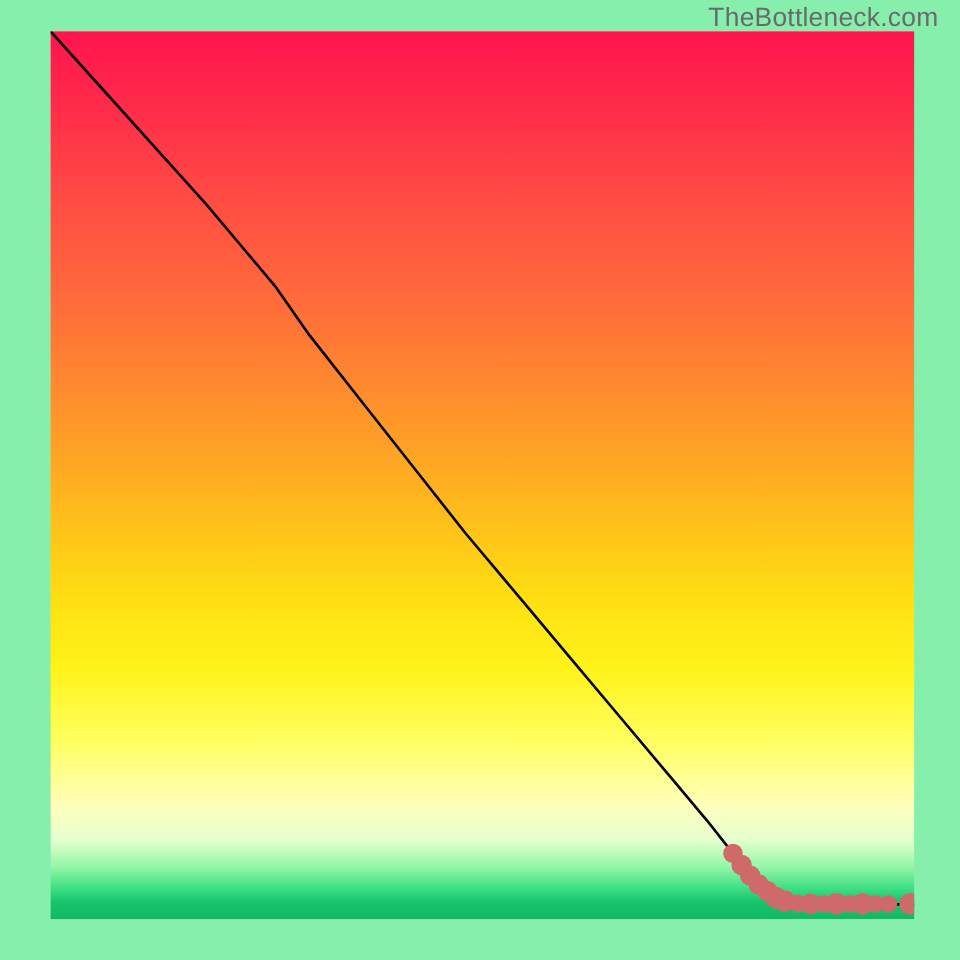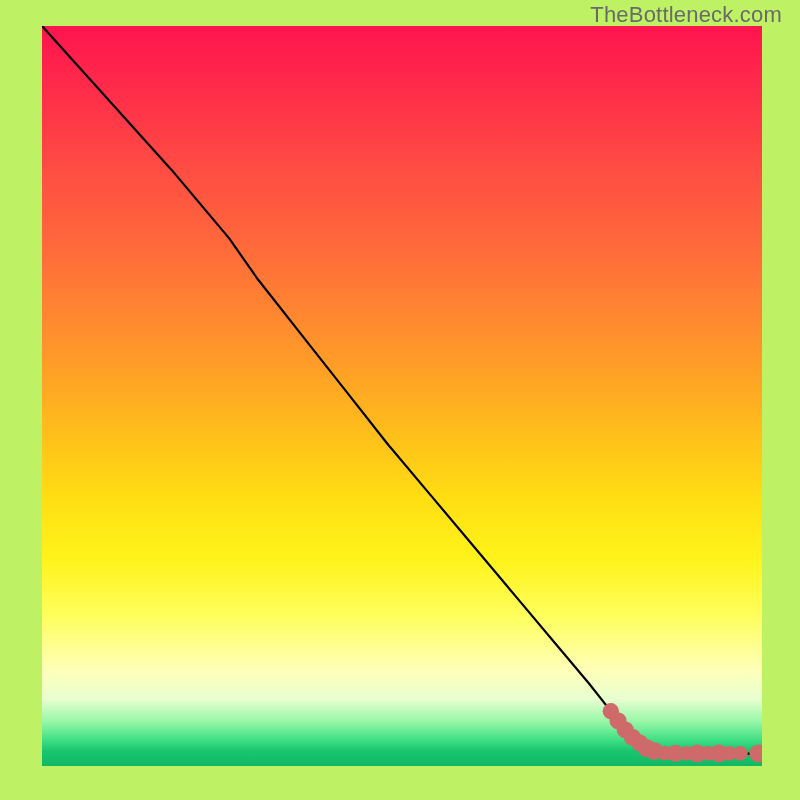--- a/index.html
+++ b/index.html
@@ -8,21 +8,21 @@
     width: 800px;
     height: 800px;
     background: #000;
     font-family: Arial, Helvetica, sans-serif;
     overflow: hidden;
   }
   .frame {
     position: relative;
     width: 800px;
     height: 800px;
-    background: #bef264;
+    background: #86efac;
   }
   .watermark {
     position: absolute;
     top: 2px;
     right: 18px;
     color: #6a6a6a;
     font-size: 22px;
     font-weight: 500;
     letter-spacing: 0.2px;
     z-index: 5;

